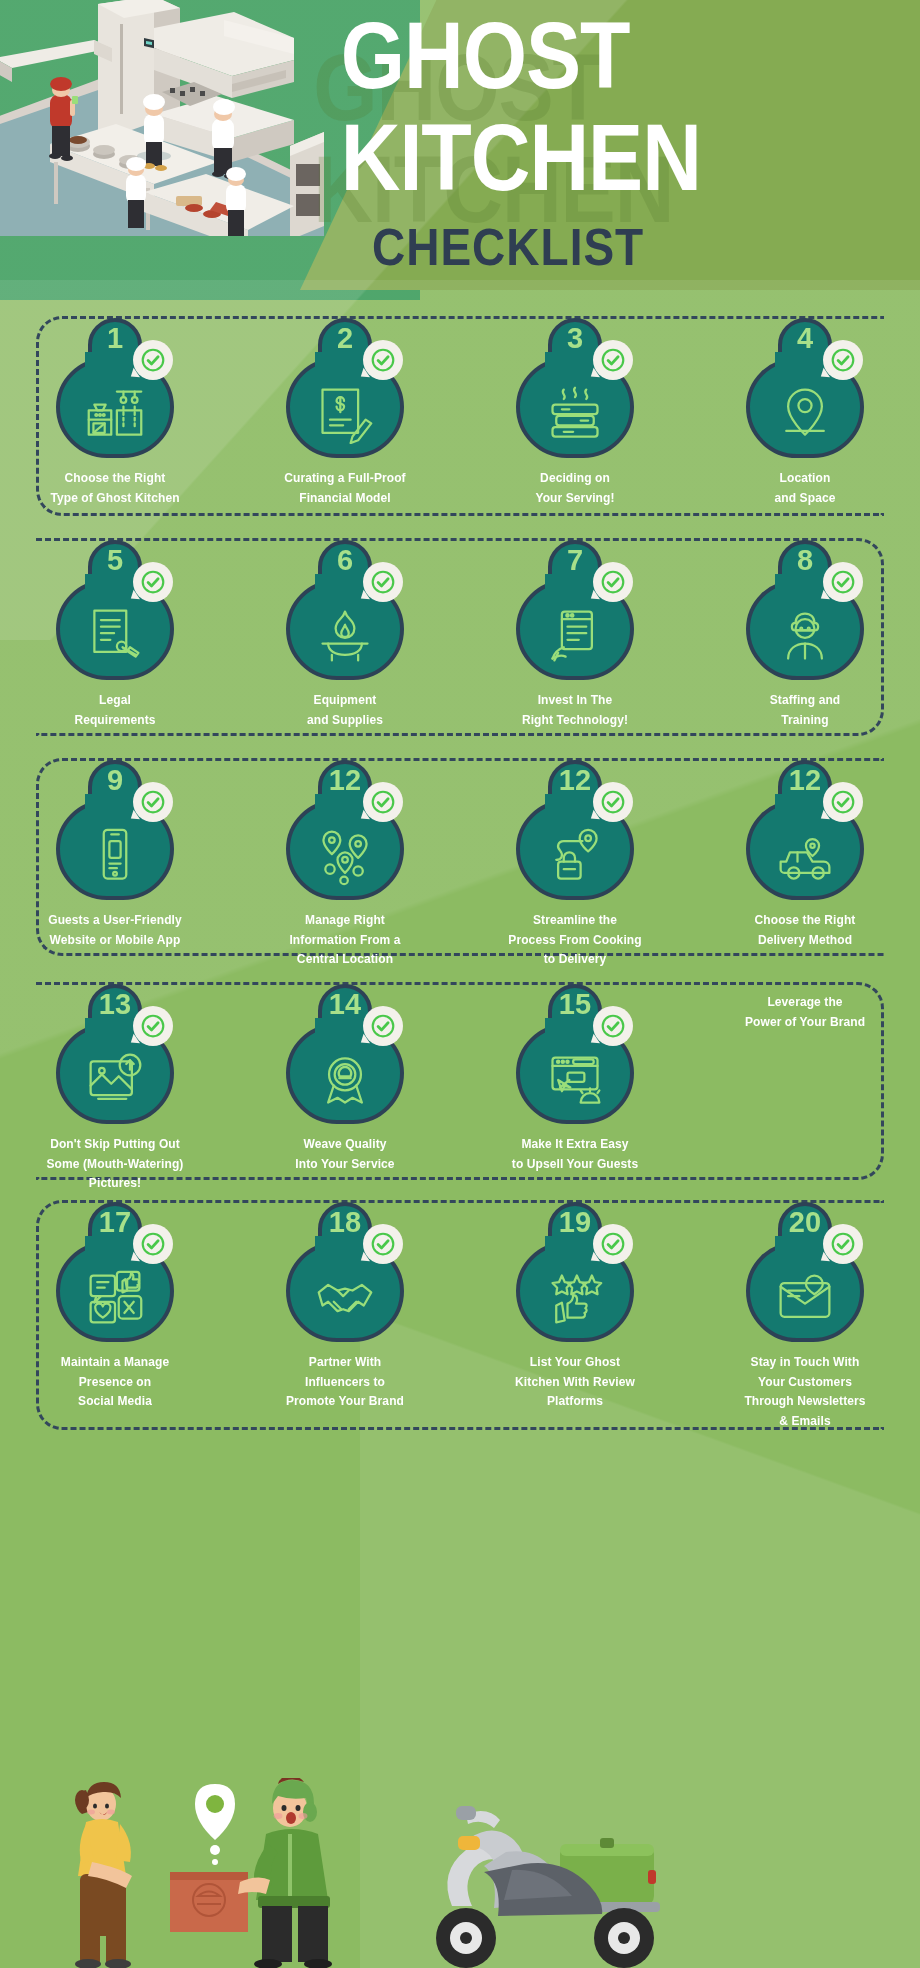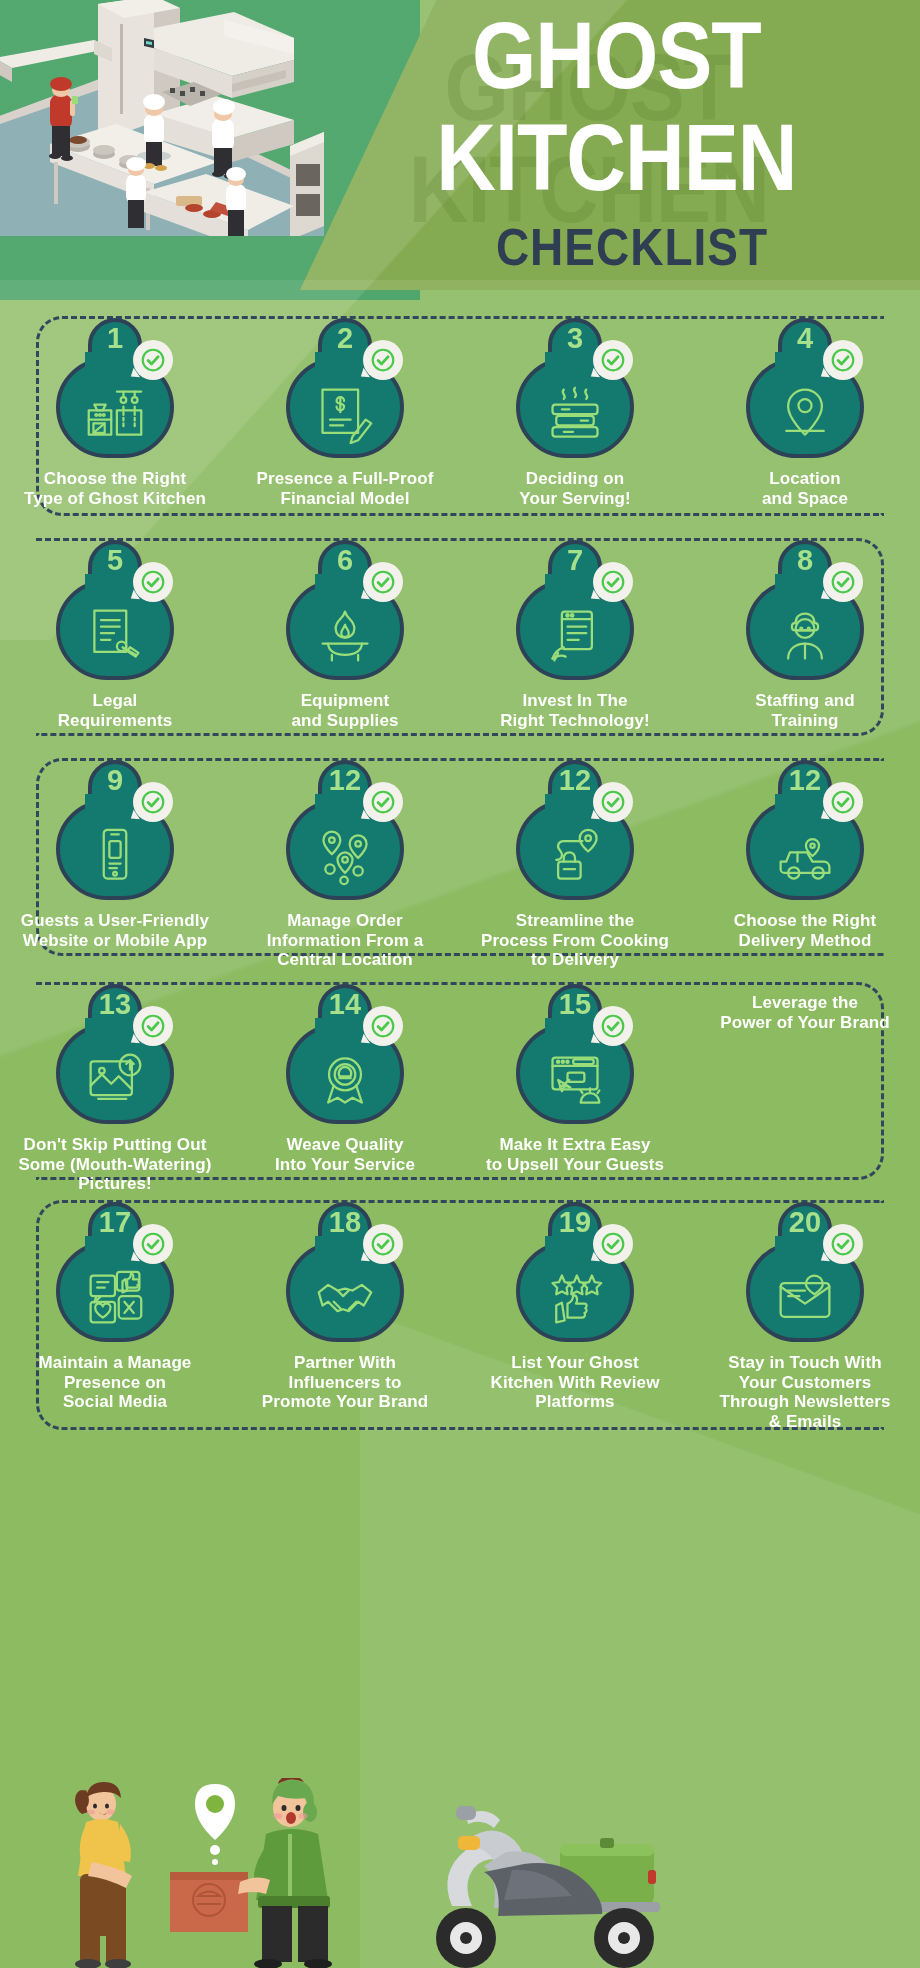--- a/index.html
+++ b/index.html
@@ -36,21 +36,21 @@
   }
   .bg-shade-2{
     position:absolute;right:0;top:900px;width:560px;height:1100px;
     background:linear-gradient(200deg, rgba(255,255,255,0) 0 47%, rgba(255,255,255,0.08) 47.2%);
   }
 
   
   .header{position:absolute;left:0;top:0;width:920px;height:300px;}
   .kitchen-illo{position:absolute;left:-6px;top:-4px;width:330px;height:240px;}
   .title-wrap{
-    position:absolute;right:28px;top:18px;text-align:center;width:520px;
+    position:absolute;right:28px;top:18px;text-align:left;width:520px;
   }
   .title-l1,.title-l2{
     display:block;
     color:#ffffff;
     font-weight:700;
     font-size:78px;
     line-height:0.95;
     letter-spacing:-1px;
     transform:scaleX(1.06) scaleY(1.22);
     transform-origin:right center;
@@ -151,21 +151,21 @@
     border-bottom:2px solid transparent;
     transform:rotate(18deg);
   }
   .check-bubble svg{width:26px;height:26px;display:block;position:relative;z-index:2;}
 
   .caption{
     margin-top:9px;
     width:208px;
     text-align:center;
     color:#ffffff;
-    font-size:17px;
+    font-size:12px;
     line-height:19.5px;
     font-weight:600;
     letter-spacing:0.1px;
     white-space:pre-line;
   }
 
   
   .bottom-illo{
     position:absolute;left:0;bottom:0;width:920px;height:190px;
   }
@@ -345,21 +345,21 @@
               </div>
               <div class="check-bubble">
                 <span>
                   <svg viewBox="0 0 24 24" fill="none">
                     <circle cx="12" cy="12" r="9.5" stroke="#49c84a" stroke-width="2"></circle>
                     <path d="M7.5 12.4l3.2 3.2 6-6.6" stroke="#49c84a" stroke-width="2.6" stroke-linecap="round" stroke-linejoin="round"></path>
                   </svg>
                 </span>
               </div>
             </div>
-            <div class="caption">Presence a Full-Proof
+            <div class="caption">Curating a Full-Proof
 Financial Model</div>
           </div>
           <div class="item">
             <div class="pin">
               <div class="pin-neck"></div>
               <div class="pin-shoulder"></div>
               <div class="pin-body"></div>
               <div class="pin-num">3</div>
               <div class="pin-icon">
                 <svg viewBox="0 0 64 64" fill="none" stroke="#9ade7a" stroke-width="2.4" stroke-linecap="round" stroke-linejoin="round">
@@ -589,21 +589,21 @@
               </div>
               <div class="check-bubble">
                 <span>
                   <svg viewBox="0 0 24 24" fill="none">
                     <circle cx="12" cy="12" r="9.5" stroke="#49c84a" stroke-width="2"></circle>
                     <path d="M7.5 12.4l3.2 3.2 6-6.6" stroke="#49c84a" stroke-width="2.6" stroke-linecap="round" stroke-linejoin="round"></path>
                   </svg>
                 </span>
               </div>
             </div>
-            <div class="caption">Manage Order
+            <div class="caption">Manage Right
 Information From a
 Central Location</div>
           </div>
           <div class="item">
             <div class="pin">
               <div class="pin-neck"></div>
               <div class="pin-shoulder"></div>
               <div class="pin-body"></div>
               <div class="pin-num">12</div>
               <div class="pin-icon">

